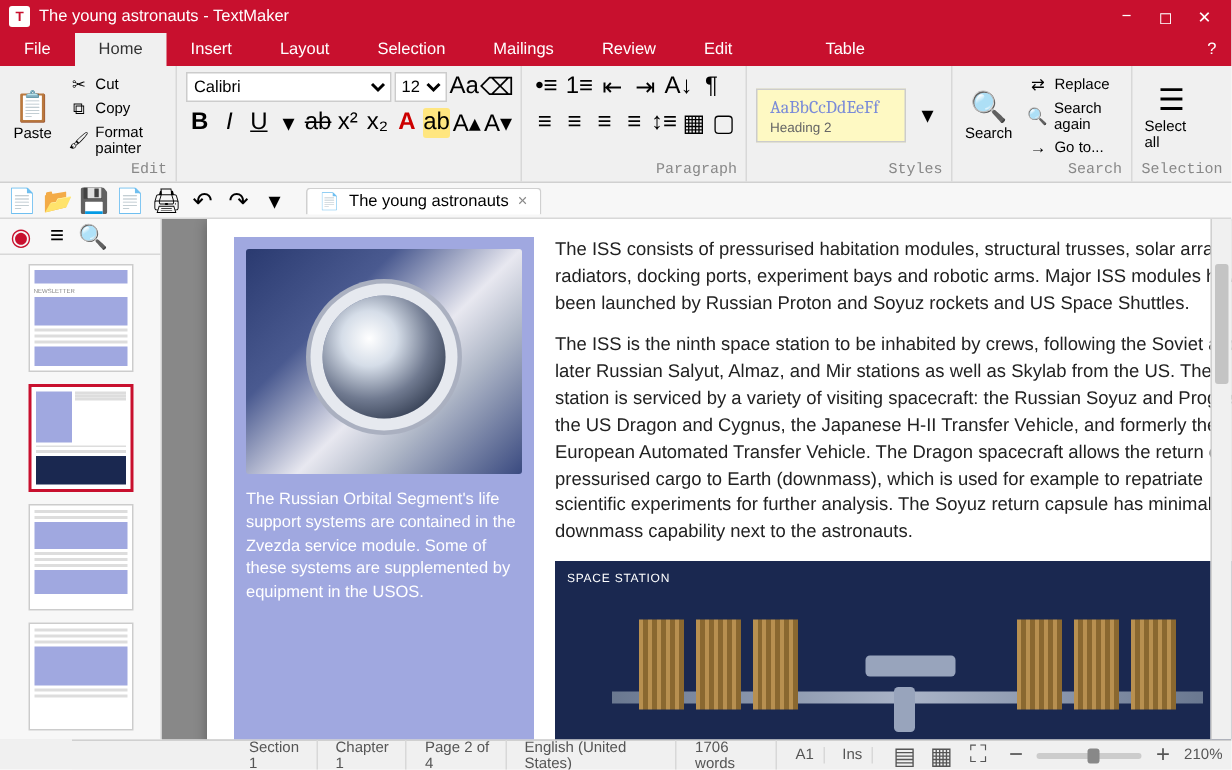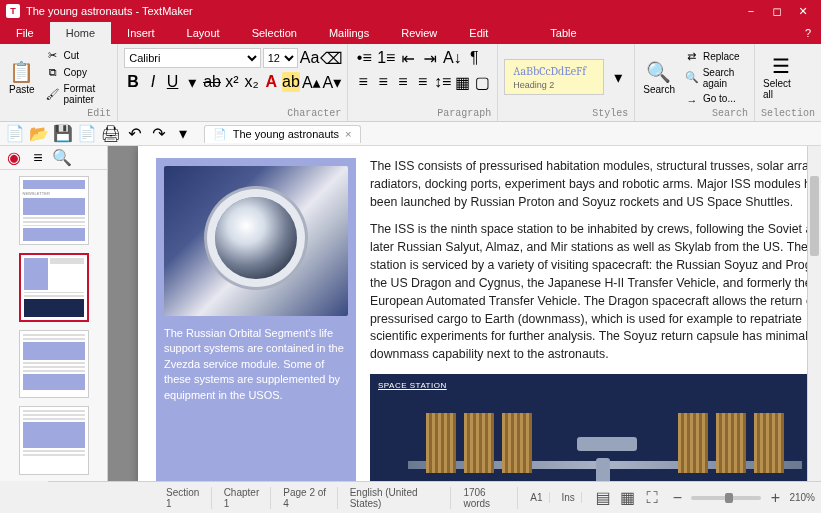--- a/index.html
+++ b/index.html
@@ -44,27 +44,27 @@
 .thumb.active { border: 2px solid #c8102e; }
 .thumb .tline { height: 2px; background: #ddd; }
 .thumb .tblock { background: #a0a8e0; }
 .docview { flex: 1; position: relative; overflow: hidden; background: #888; }
 .page { position: absolute; left: 30px; top: 0; width: 720px; background: #fff; box-shadow: 0 2px 8px rgba(0,0,0,.3); padding: 12px 18px; display: flex; gap: 14px; height: 420px; }
 .leftcol { width: 200px; background: #a0a8e0; padding: 8px; color: #fff; font-size: 11px; line-height: 1.4; display: flex; flex-direction: column; gap: 10px; }
 .astro { width: 184px; height: 150px; background: linear-gradient(135deg,#2a3a70 0%,#4a5a90 30%,#e8e8f0 55%,#b0b8c8 70%,#3a4a80 100%); border-radius: 2px; position: relative; overflow: hidden; }
 .astro::after { content:""; position:absolute; left:50%; top:48%; transform:translate(-50%,-50%); width:82px; height:82px; border-radius:50%; background: radial-gradient(circle at 38% 35%, #fff 0%, #d5dde8 25%, #707a90 55%, #2a3448 85%); box-shadow: 0 0 0 8px #e6e9ef, 0 0 0 11px #aab0c0; }
 .rightcol { flex: 1; font-family: Georgia, serif; font-size: 12.3px; line-height: 1.45; color: #222; display: flex; flex-direction: column; gap: 10px; }
 .iss { width: 100%; height: 140px; background: #1a2850; position: relative; overflow: hidden; }
-.iss .badge { position: absolute; left: 8px; top: 6px; color: #fff; font-size: 8px; font-family: sans-serif; letter-spacing: 0.5px; text-decoration: underline; }
+.iss .badge { position: absolute; left: 8px; top: 6px; color: #fff; font-size: 8px; font-family: sans-serif; letter-spacing: 0.5px; }
 .iss .truss { position: absolute; left: 8%; right: 8%; top: 62%; height: 8px; background: linear-gradient(90deg,#6a7890,#aab4c8,#6a7890); }
 .iss .panel { position: absolute; width: 30px; background: repeating-linear-gradient(90deg,#b89050 0,#b89050 3px,#8a6830 3px,#8a6830 6px); }
 .iss .mod { position: absolute; background: #98a4bc; border-radius: 3px; }
 .scroll-v { position: absolute; right: 0; top: 0; bottom: 0; width: 14px; background: #f0f0f0; border-left: 1px solid #d0d0d0; }
 .scroll-v .thumb-s { position: absolute; left: 2px; right: 2px; top: 30px; height: 80px; background: #c4c4c4; border-radius: 2px; }
-.statusbar { height: 32px; background: #f0f0f0; border-top: 1px solid #d0d0d0; display: flex; align-items: center; font-size: 10px; color: #555; padding: 0 6px; gap: 6px; margin-left: 48px; }
+.statusbar { height: 20px; background: #f0f0f0; border-top: 1px solid #d0d0d0; display: flex; align-items: center; font-size: 10px; color: #555; padding: 0 6px; gap: 6px; margin-left: 48px; }
 .statusbar .cell { padding: 0 6px; border-right: 1px solid #d8d8d8; }
 .statusbar .flex { flex: 1; }
 .zoom { display: flex; align-items: center; gap: 4px; }
 .zoom .slider { width: 70px; height: 4px; background: #ccc; position: relative; border-radius: 2px; }
 .zoom .slider .knob { position: absolute; left: 48%; top: -3px; width: 8px; height: 10px; background: #888; border-radius: 2px; }
 </style>
 </head>
 <body>
 
 <div class="titlebar">
@@ -143,21 +143,20 @@
         <div class="ibtn">x²</div>
         <div class="ibtn">x₂</div>
         <div class="ibtn" style="color:#c00">
             <b>A</b>
           </div>
         <div class="ibtn" style="background:#ffe680">ab</div>
         <div class="ibtn">A▴</div>
         <div class="ibtn">A▾</div>
       </div>
     </div>
-    <div class="label">Character</div>
   </div>
 
   <div class="rgroup" style="min-width:150px">
     <div class="body" style="flex-direction:column;gap:4px">
       <div class="iconrow">
         <div class="ibtn">•≡</div>
         <div class="ibtn">1≡</div>
         <div class="ibtn">⇤</div>
         <div class="ibtn">⇥</div>
         <div class="ibtn">A↓</div>

